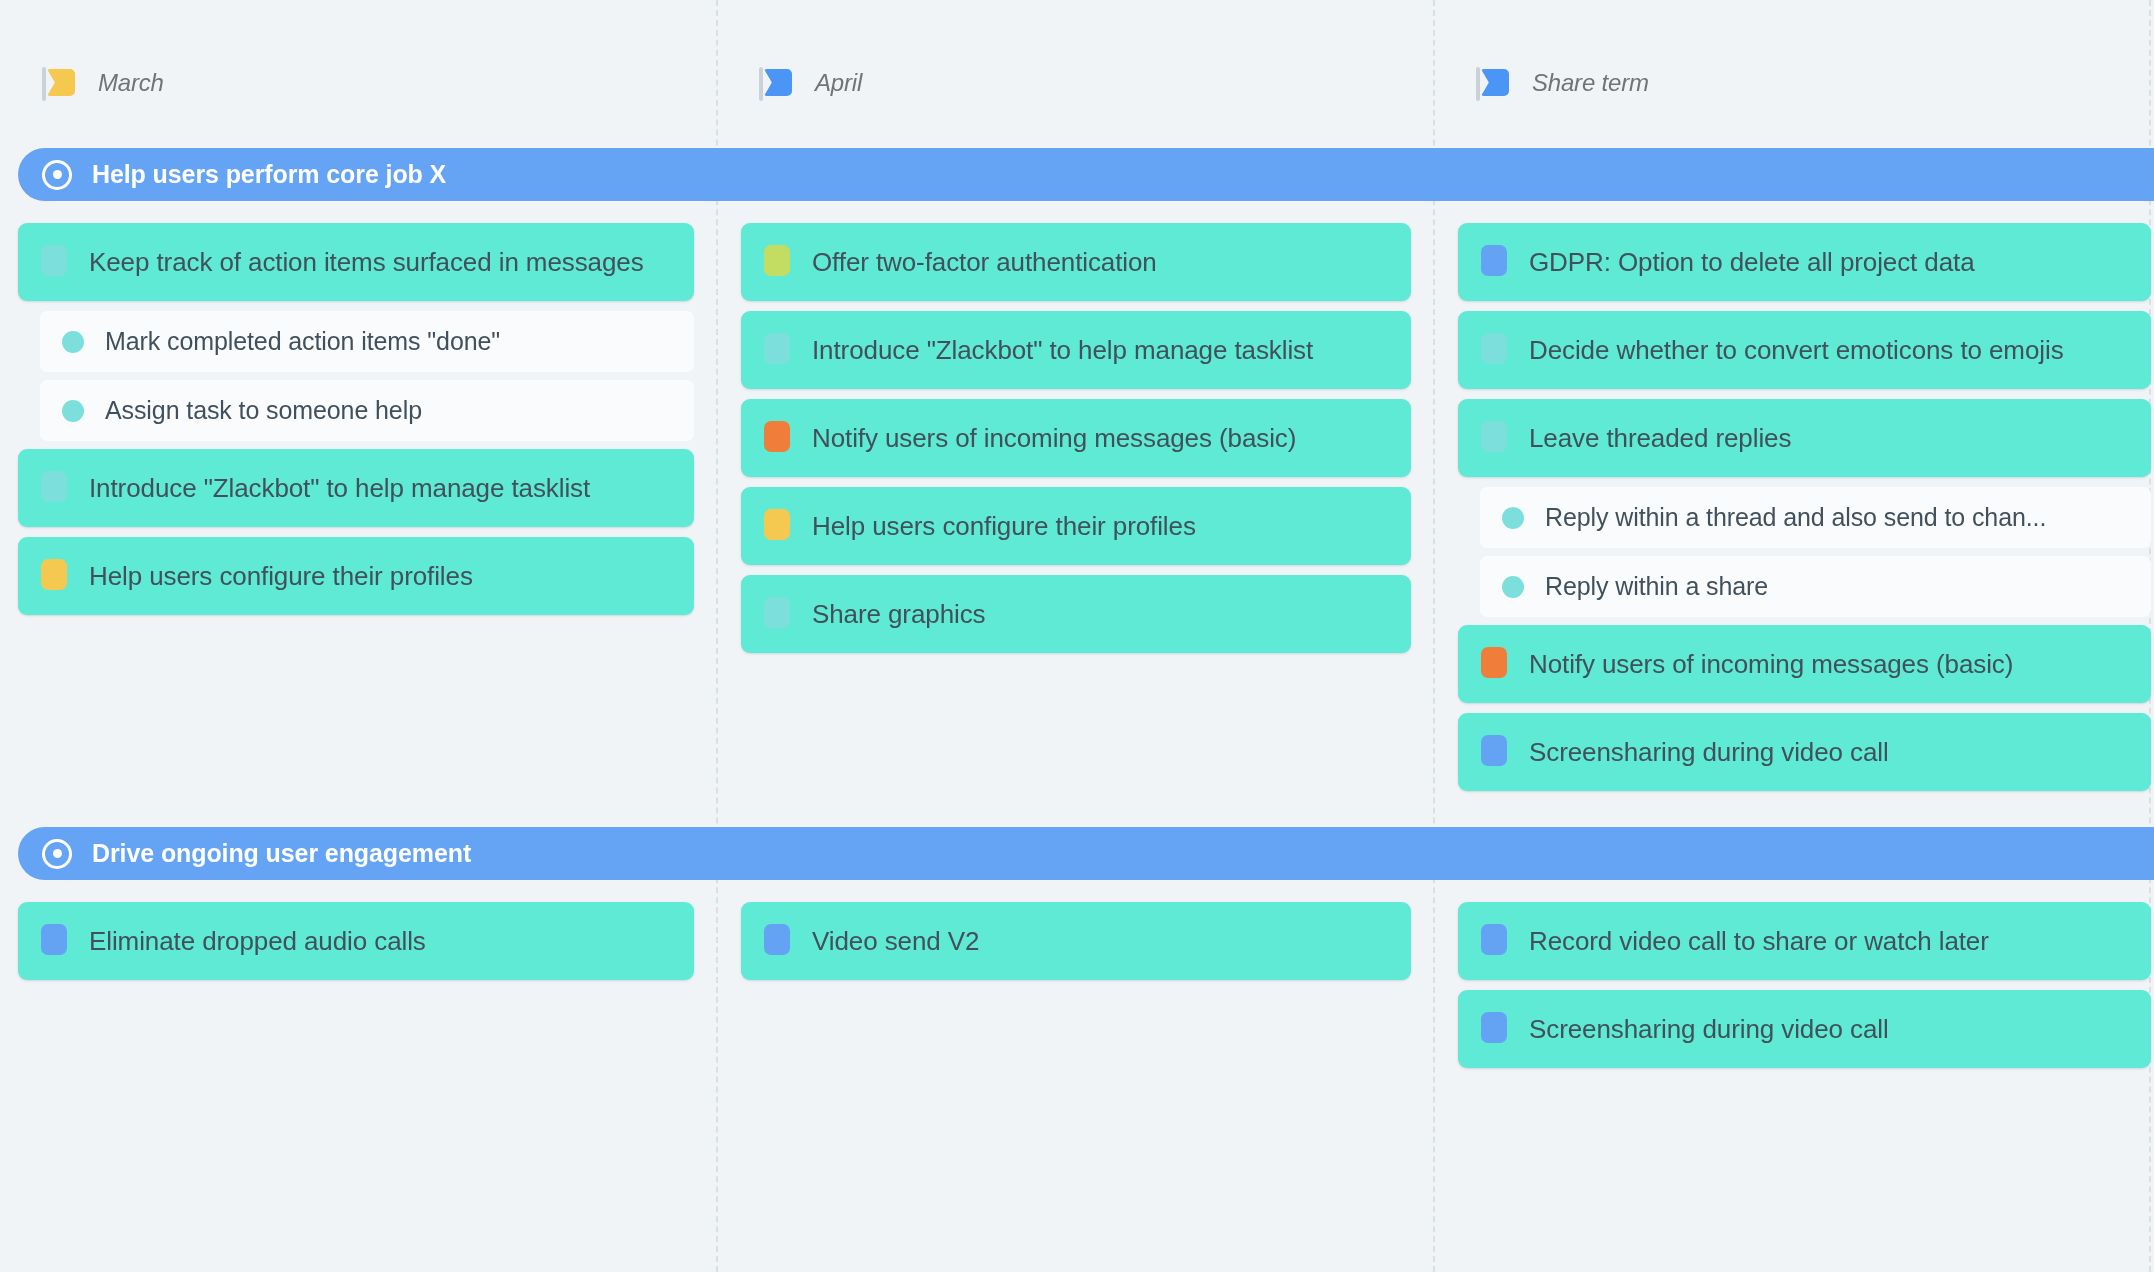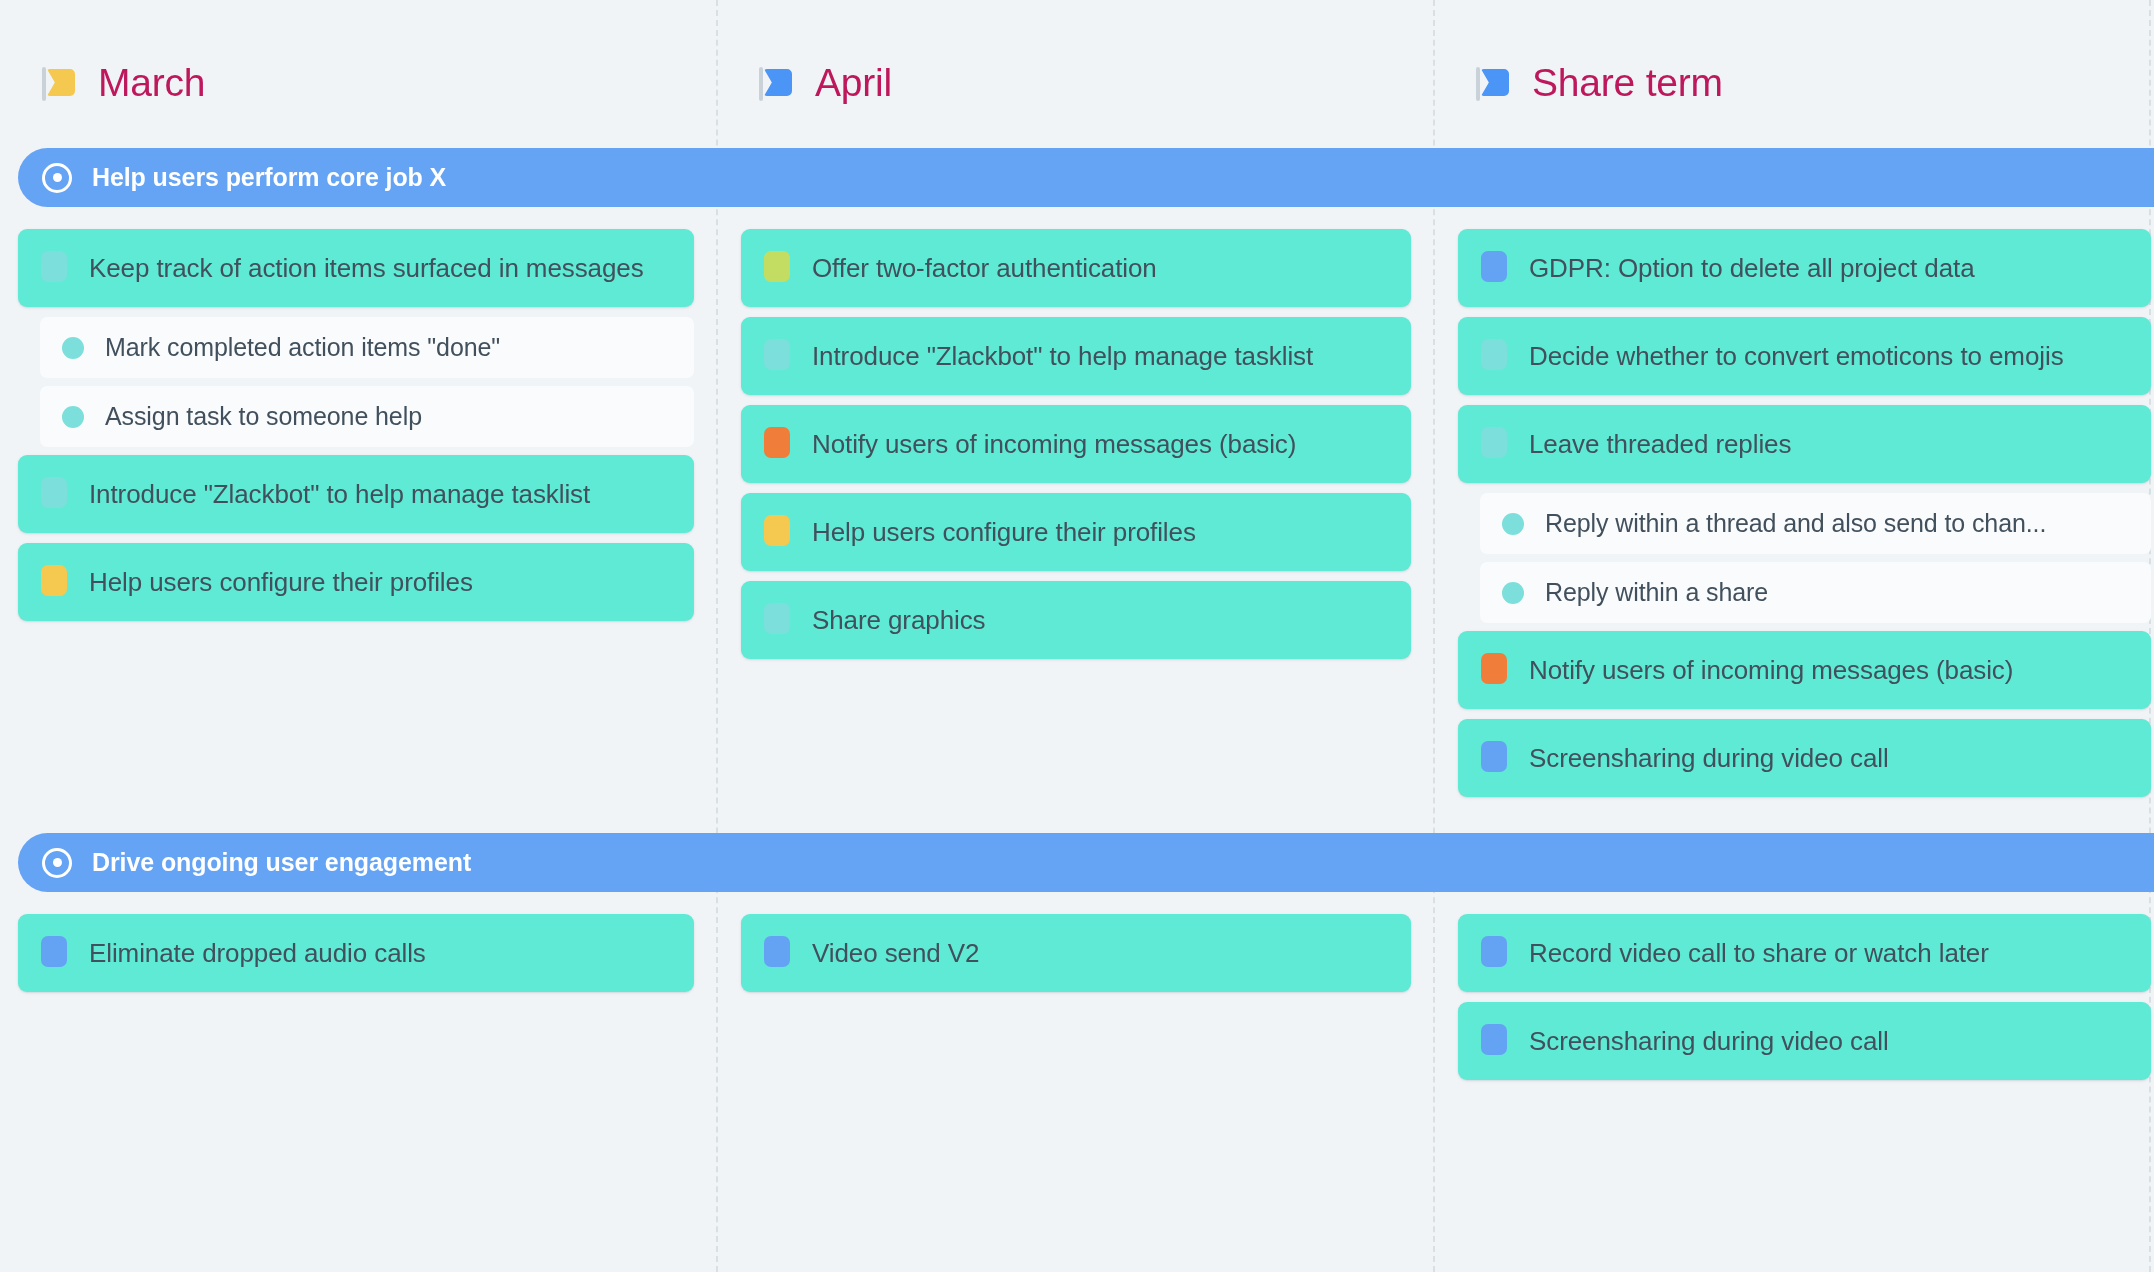--- a/index.html
+++ b/index.html
@@ -72,31 +72,32 @@
   .flag .banner {
     position: absolute;
     left: 5px;
     top: 6px;
     width: 28px;
     height: 27px;
     border-radius: 3px 5px 5px 3px;
     clip-path: polygon(0 0, 100% 0, 100% 100%, 0 100%, 28% 50%);
   }
   .col-header .title {
-    font-size: 39px;
-    color: #be185d;
+    font-size: 24px;
+    color: #737373;
     letter-spacing: -0.2px;
     white-space: nowrap;
+    font-style: italic;
   }
 
   
   .goal-group { position: relative; }
 
   .goal-banner {
-    height: 59px;
+    height: 53px;
     background: #65a3f5;
     border-radius: 35px 0 0 35px;
     margin-left: 18px;
     margin-right: 0;
     display: flex;
     align-items: center;
     padding-left: 24px;
     box-sizing: border-box;
   }
   .goal-banner .target-icon {

